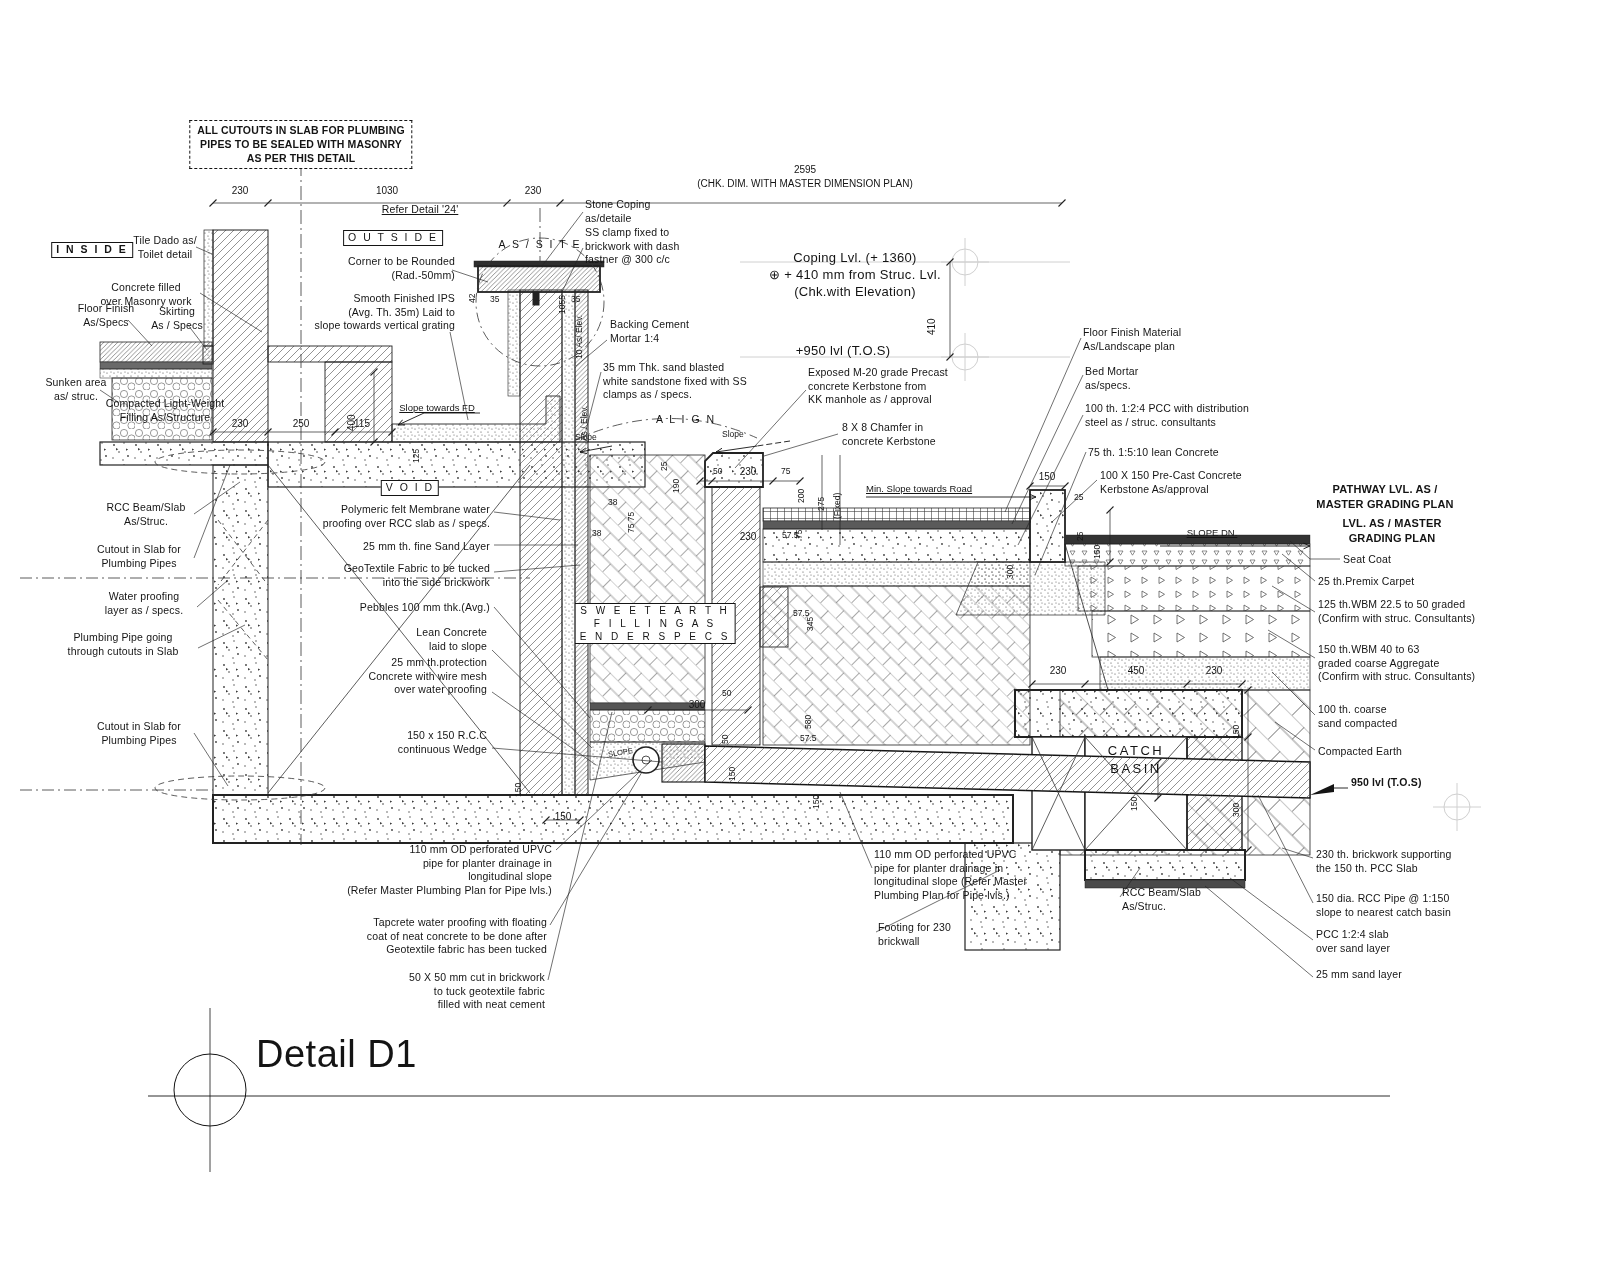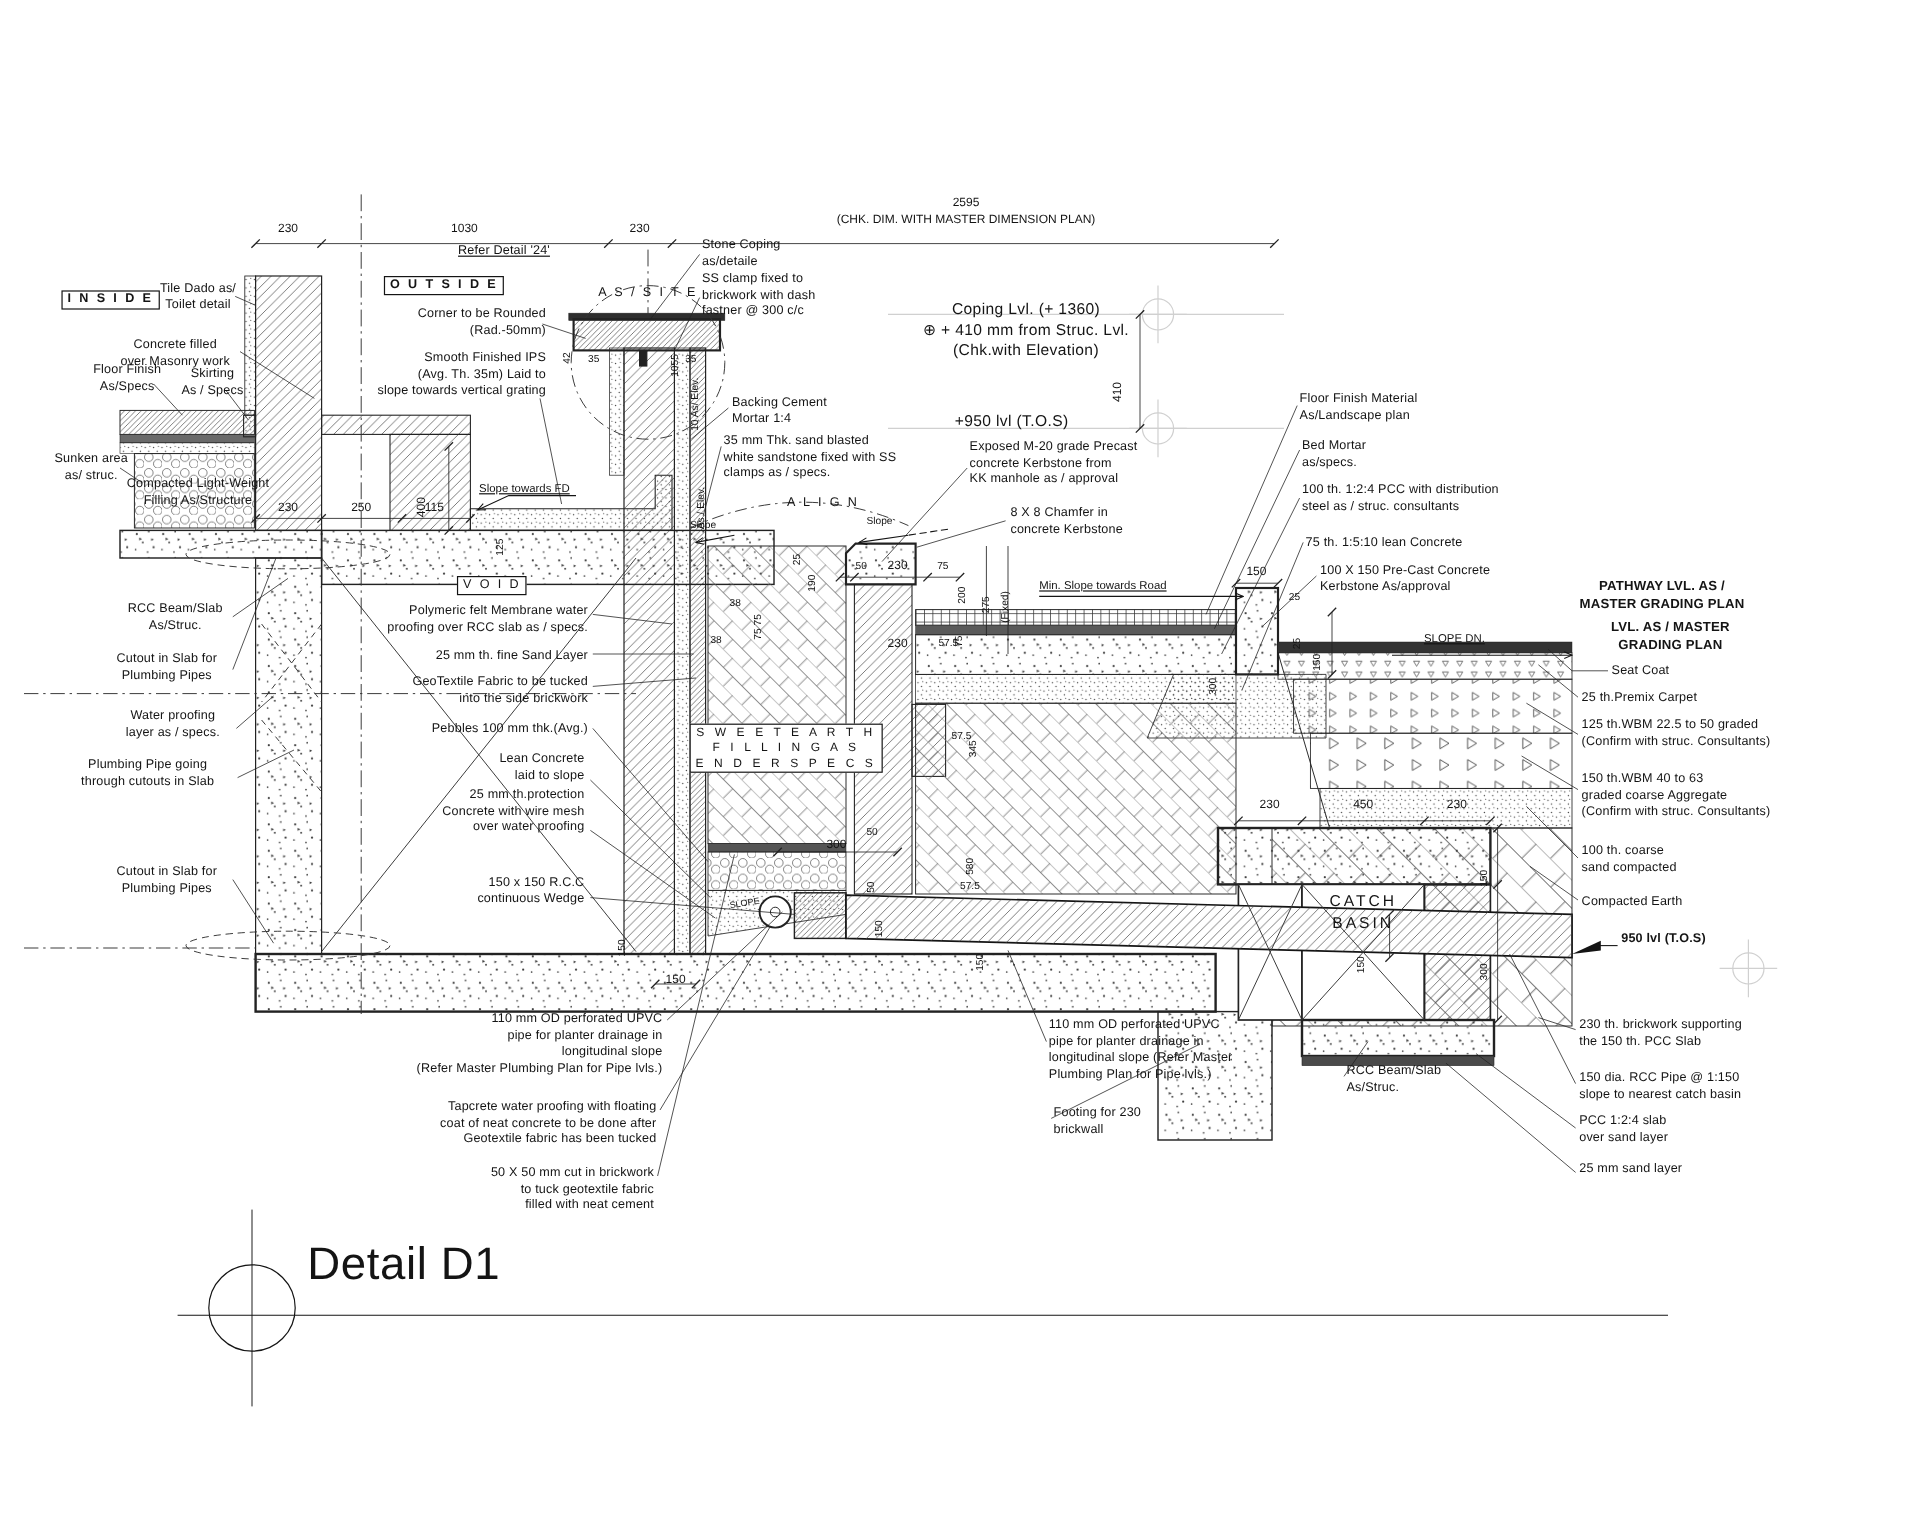--- a/index.html
+++ b/index.html
@@ -270,30 +270,33 @@
   <path d="M1310,795 L1334,784 L1334,792 Z" fill="#141414" stroke="none"></path>
 </g>
 
 <g stroke="#141414" fill="none">
   <circle cx="210" cy="1090" r="36" stroke-width="1"></circle>
   <path d="M210,1008 V1172" stroke-width="0.8"></path>
   <path d="M148,1096 H1390" stroke-width="0.9"></path>
 </g>
 </svg>
 
+<div class="lb c notebox" style="left:301px;top:120px">ALL CUTOUTS IN SLAB FOR PLUMBING
+PIPES TO BE SEALED WITH MASONRY
+AS PER THIS DETAIL</div>
 <div class="lb c dim" style="left:240px;top:184px">230</div>
 <div class="lb c dim" style="left:387px;top:184px">1030</div>
 <div class="lb c dim" style="left:533px;top:184px">230</div>
 <div class="lb c dim" style="left:805px;top:163px">2595</div>
 <div class="lb c dim" style="left:805px;top:177px">(CHK. DIM. WITH MASTER DIMENSION PLAN)</div>
 <div class="lb c u" style="left:420px;top:203px;font-weight:normal">Refer Detail '24'</div>
 <div class="lb c box sp2" style="left:92px;top:242px;font-weight:bold">I N S I D E</div>
 <div class="lb c" style="left:165px;top:234px">Tile Dado as/
 Toilet detail</div>
-<div class="lb c box sp2" style="left:370px;top:230px;font-weight:bold">O U T S I D E</div>
+<div class="lb c box sp2" style="left:393px;top:230px;font-weight:normal">O U T S I D E</div>
 <div class="lb c sp2" style="left:540px;top:238px">A S   /   S I T E</div>
 <div class="lb r" style="right:1145px;top:255px">Corner to be Rounded
 (Rad.-50mm)</div>
 <div class="lb r" style="right:1145px;top:292px">Smooth Finished IPS
 (Avg. Th. 35m) Laid to
 slope towards vertical grating</div>
 <div class="lb c" style="left:146px;top:281px">Concrete filled
 over Masonry work</div>
 <div class="lb c" style="left:106px;top:302px">Floor Finish
 As/Specs</div>
@@ -301,21 +304,21 @@
 As / Specs</div>
 <div class="lb c" style="left:76px;top:376px">Sunken area
 as/ struc.</div>
 <div class="lb c" style="left:165px;top:397px">Compacted Light-Weight
 Filling As/Structure</div>
 <div class="lb" style="left:585px;top:198px">Stone Coping
 as/detaile</div>
 <div class="lb" style="left:585px;top:226px">SS clamp fixed to
 brickwork with dash
 fastner @ 300 c/c</div>
-<div class="lb" style="left:610px;top:329px">Backing Cement
+<div class="lb" style="left:610px;top:318px">Backing Cement
 Mortar 1:4</div>
 <div class="lb" style="left:603px;top:361px">35 mm Thk. sand blasted
 white sandstone fixed with SS
 clamps as / specs.</div>
 <div class="lb c big" style="left:855px;top:250px">Coping Lvl. (+ 1360)
 ⊕ + 410 mm from Struc. Lvl.
 (Chk.with Elevation)</div>
 <div class="lb c big" style="left:843px;top:343px">+950 lvl (T.O.S)</div>
 <div class="lb rot dim" style="left:938px;top:322px">410</div>
 <div class="lb" style="left:808px;top:366px">Exposed M-20 grade Precast

